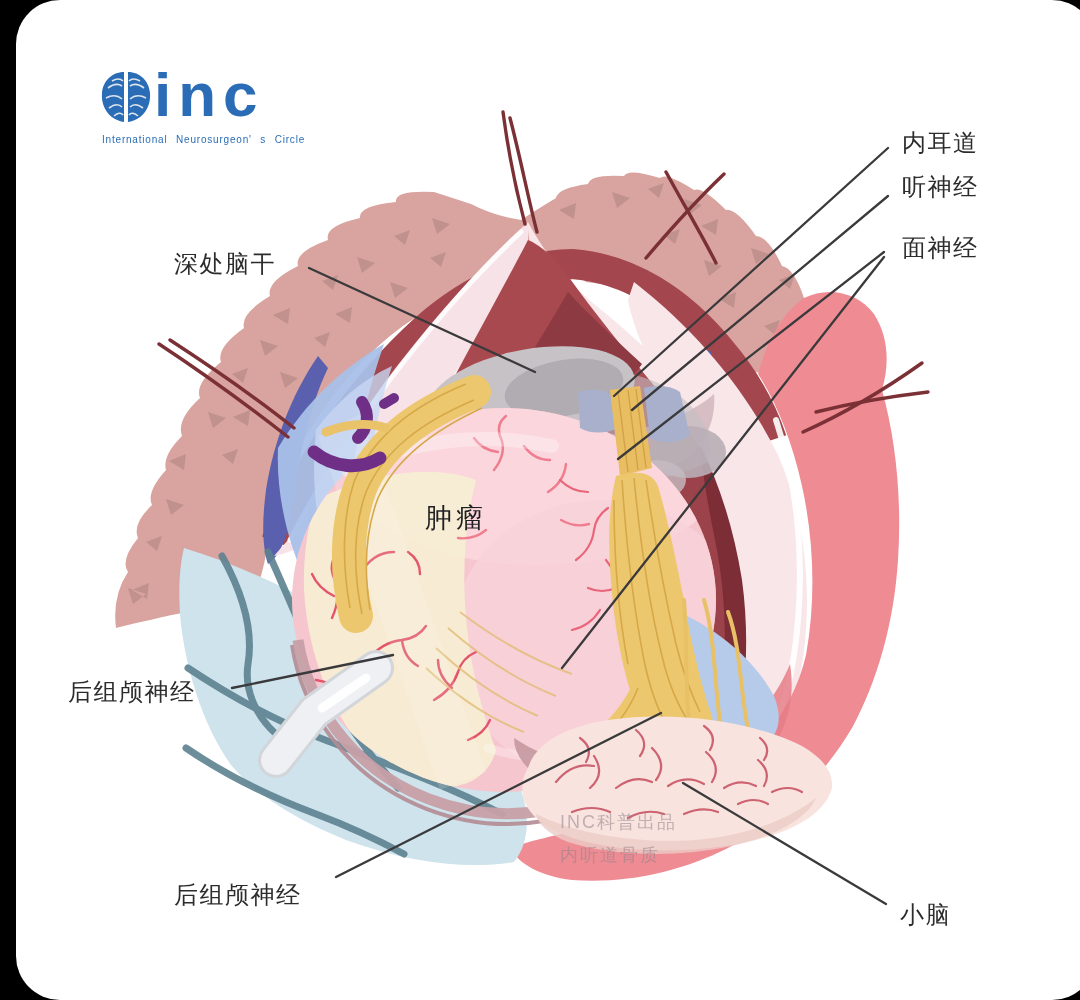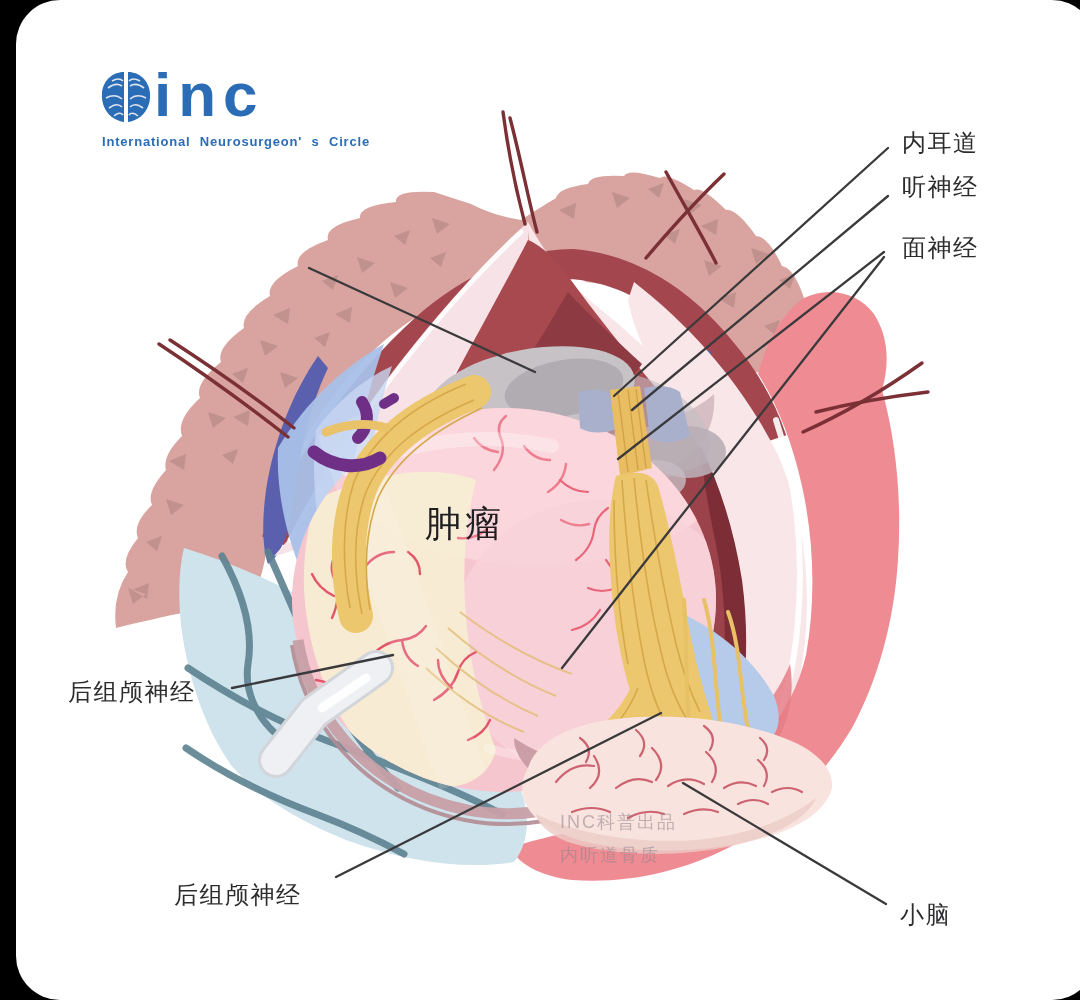--- a/index.html
+++ b/index.html
@@ -4,26 +4,26 @@
 <style>
   html,body{margin:0;padding:0;background:#000;}
   .stage{position:relative;width:1080px;height:1000px;background:#000;overflow:hidden;
          font-family:"Liberation Sans","DejaVu Sans",sans-serif;}
   .card{position:absolute;left:16px;top:0;width:1080px;height:1000px;background:#ffffff;border-radius:44px;}
   .art{position:absolute;left:0;top:0;width:1080px;height:1000px;}
   
   .logo{position:absolute;left:84px;top:62px;width:260px;height:90px;}
   .logo-word{position:absolute;left:54px;top:2px;font-size:62px;line-height:62px;font-weight:800;
              letter-spacing:7px;color:#2a6db6;}
-  .logo-sub{position:absolute;left:2px;top:72px;font-size:13px;font-weight:700;letter-spacing:.8px;
+  .logo-sub{position:absolute;left:2px;top:72px;font-size:10px;font-weight:400;letter-spacing:.8px;
             word-spacing:5px;color:#2a6db6;white-space:nowrap;}
   .brain{position:absolute;left:0;top:8px;}
   
   .lbl{position:absolute;font-size:24px;letter-spacing:1.5px;font-weight:500;color:#2c2c2e;white-space:nowrap;}
-  .lbl-tumor{font-size:36px;letter-spacing:4px;font-weight:500;color:#1f1f21;}
+  .lbl-tumor{font-size:27px;letter-spacing:4px;font-weight:500;color:#1f1f21;}
   .watermark{position:absolute;left:544px;top:806px;font-size:18px;line-height:33px;letter-spacing:2px;
              color:rgba(148,131,138,.55);font-weight:500;}
 </style>
 </head>
 <body>
 
 <div class="stage">
   <div class="card">
 
     <svg class="art" viewBox="0 0 1080 1000">
@@ -293,20 +293,21 @@
         <g stroke="#f1f1f2" stroke-width="1.6" fill="none" opacity=".9">
           <path d="M8 18 q8 -6 14 -2 M6 28 q9 -5 16 1 M9 38 q8 -6 13 -1 M14 46 q6 -5 9 -1"></path>
           <path d="M44 18 q-8 -6 -14 -2 M46 28 q-9 -5 -16 1 M43 38 q-8 -6 -13 -1 M38 46 q-6 -5 -9 -1"></path>
           <path d="M12 11 q7 -4 11 0 M40 11 q-7 -4 -11 0"></path>
         </g>
       </svg>
       <div class="logo-word">inc</div>
       <div class="logo-sub">International Neurosurgeon' s Circle</div>
     </div>
 
+    <div class="lbl" style="left:158px;top:248px;">深处脑干</div>
     <div class="lbl" style="left:886px;top:127px;">内耳道</div>
     <div class="lbl" style="left:886px;top:171px;font-family:Liberation Serif, serif;">听神经</div>
     <div class="lbl" style="left:886px;top:232px;">面神经</div>
     <div class="lbl lbl-tumor" style="left:409px;top:500px;">肿瘤</div>
     <div class="lbl" style="left:52px;top:676px;">后组颅神经</div>
     <div class="lbl" style="left:158px;top:879px;text-align:center;">后组颅神经</div>
     <div class="lbl" style="left:884px;top:899px;">小脑</div>
 
     <div class="watermark">
       <div>INC科普出品</div>

